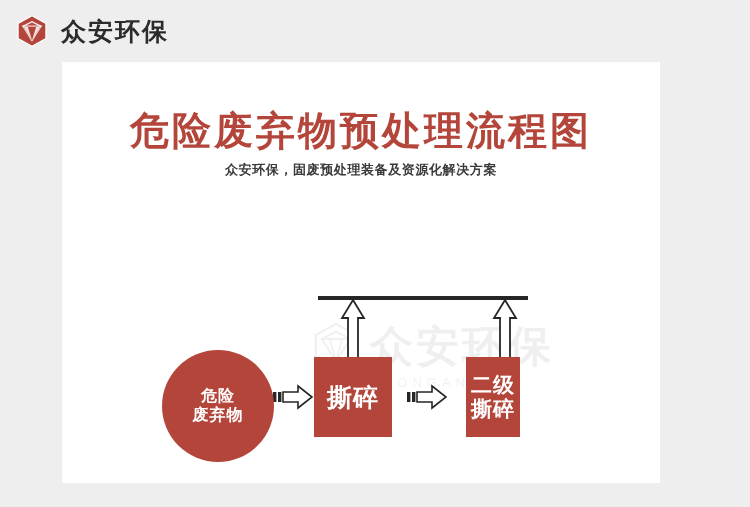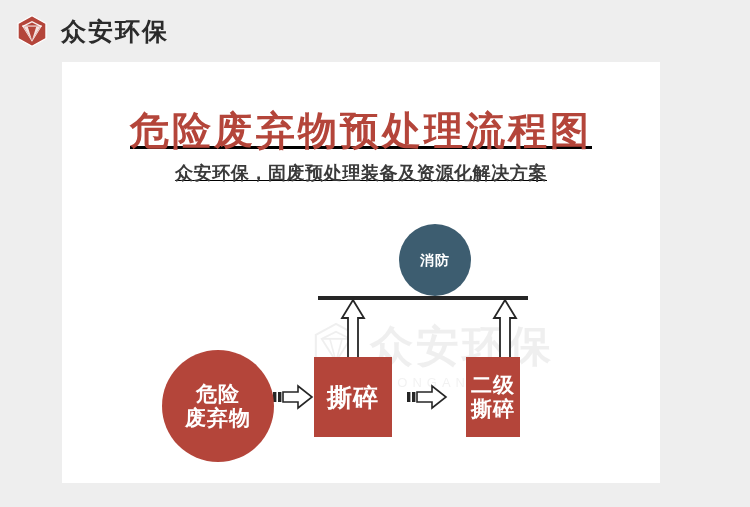--- a/index.html
+++ b/index.html
@@ -55,34 +55,33 @@
     overflow: hidden;
   }
 
   
   #heading-block {
     position: absolute;
     left: 0;
     top: 48px;
     width: 598px;
     text-align: center;
-    text-decoration: underline;
   }
   #page-title {
     font-size: 39px;
     font-weight: 700;
     color: #b4453a;
     letter-spacing: 3px;
     line-height: 1.08;
     font-family: "DejaVu Sans", "Liberation Sans", sans-serif;
     white-space: nowrap;
   }
   #page-subtitle {
     margin-top: 10px;
-    font-size: 18px;
+    font-size: 13px;
     font-weight: 700;
     color: #3a3a3a;
     letter-spacing: 0.6px;
     line-height: 1.2;
     font-family: "DejaVu Serif", "Liberation Serif", serif;
     white-space: nowrap;
   }
 
   
   #diagram {
@@ -161,21 +160,21 @@
     left: 100px;
     top: 288px;
     width: 112px;
     height: 112px;
     border-radius: 50%;
     background: #b4453a;
     display: flex;
     align-items: center;
     justify-content: center;
   }
-  #node-waste .node-label { font-size: 21px; letter-spacing: 1px; }
+  #node-waste .node-label { font-size: 16px; letter-spacing: 1px; }
 
   #node-shred {
     position: absolute;
     left: 252px;
     top: 295px;
     width: 78px;
     height: 80px;
     background: #b4453a;
     display: flex;
     align-items: center;
@@ -272,23 +271,20 @@
       <rect x="1" y="9" width="3.4" height="10" fill="#262626"></rect>
       <rect x="6" y="9" width="3.4" height="10" fill="#262626"></rect>
       <polygon points="11,9 26,9 26,3 40,14 26,25 26,19 11,19" fill="#ffffff" stroke="#262626" stroke-width="1.6" stroke-linejoin="miter"></polygon>
     </svg>
     <svg class="right-arrow" id="right-arrow-2" viewBox="0 0 42 28">
       <rect x="1" y="9" width="3.4" height="10" fill="#262626"></rect>
       <rect x="6" y="9" width="3.4" height="10" fill="#262626"></rect>
       <polygon points="11,9 26,9 26,3 40,14 26,25 26,19 11,19" fill="#ffffff" stroke="#262626" stroke-width="1.6" stroke-linejoin="miter"></polygon>
     </svg>
 
-    <div id="node-fire">
-      <div class="node-label">消防</div>
-    </div>
 
     <div id="node-waste">
       <div class="node-label">危险
 废弃物</div>
     </div>
 
     <div id="node-shred">
       <div class="node-label">撕碎</div>
     </div>
 

